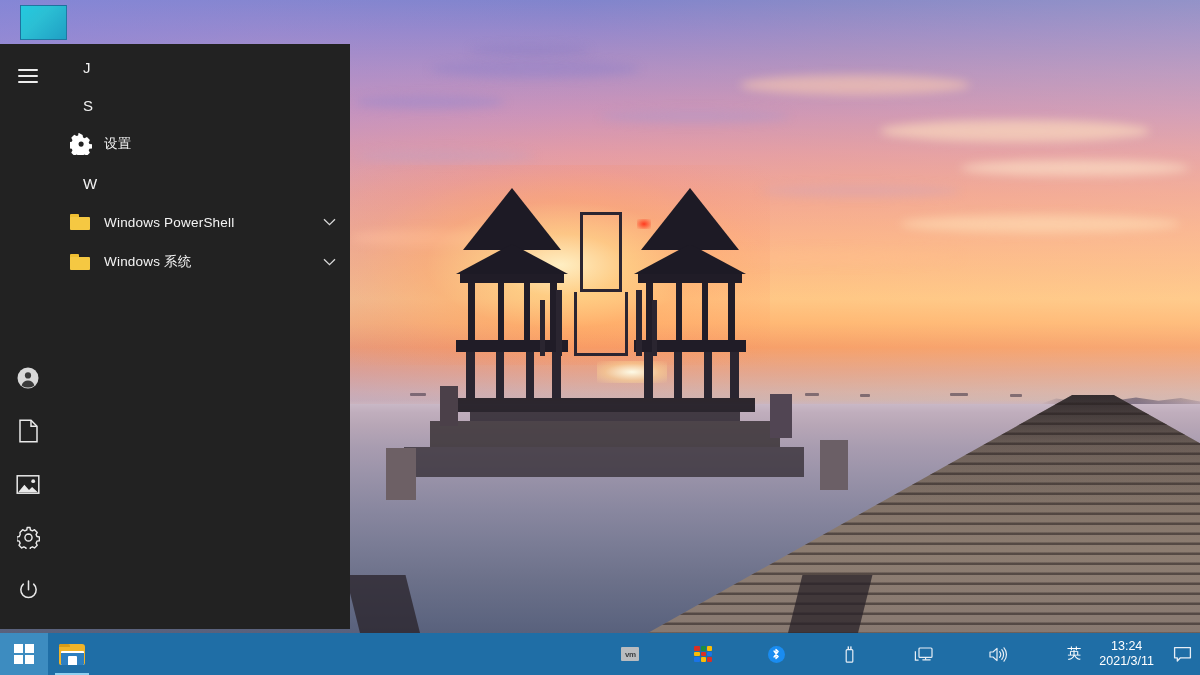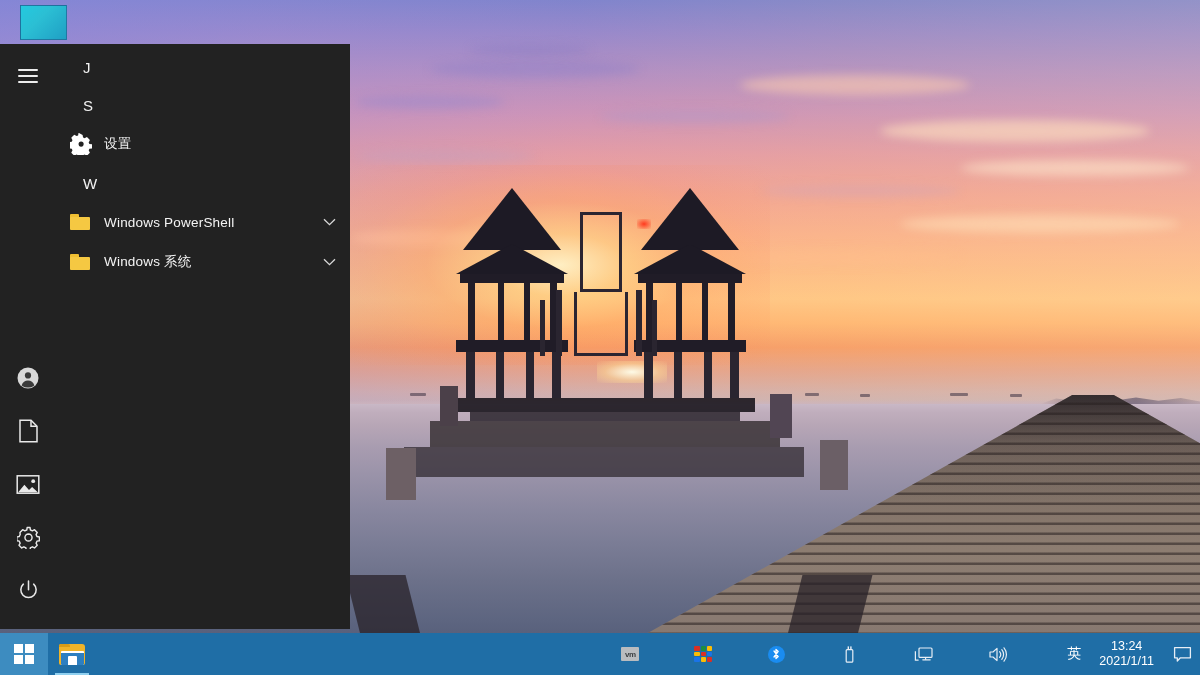--- a/index.html
+++ b/index.html
@@ -521,21 +521,21 @@
         <path d="M16 1.8a10.4 10.4 0 0 1 0 13.4" fill="none" stroke="#e7eef5" stroke-width="1.2" stroke-linecap="round"></path>
       </svg>
     </div>
 
     <div class="tray-ico" style="width:30px">
       <span class="ime-ico">英</span>
     </div>
 
     <div id="clock">
       <span class="t">13:24</span>
-      <span class="d">2021/1/11</span>
+      <span class="d">2021/3/11</span>
     </div>
 
     <div id="actioncenter">
       <svg width="19" height="17" viewBox="0 0 19 17">
         <path d="M1.6 1.6h15.8v10.2H7.4L4.3 15V11.8H1.6z" fill="none" stroke="#e7eef5" stroke-width="1.3" stroke-linejoin="round"></path>
       </svg>
     </div>
 
   </div>
 </div>

